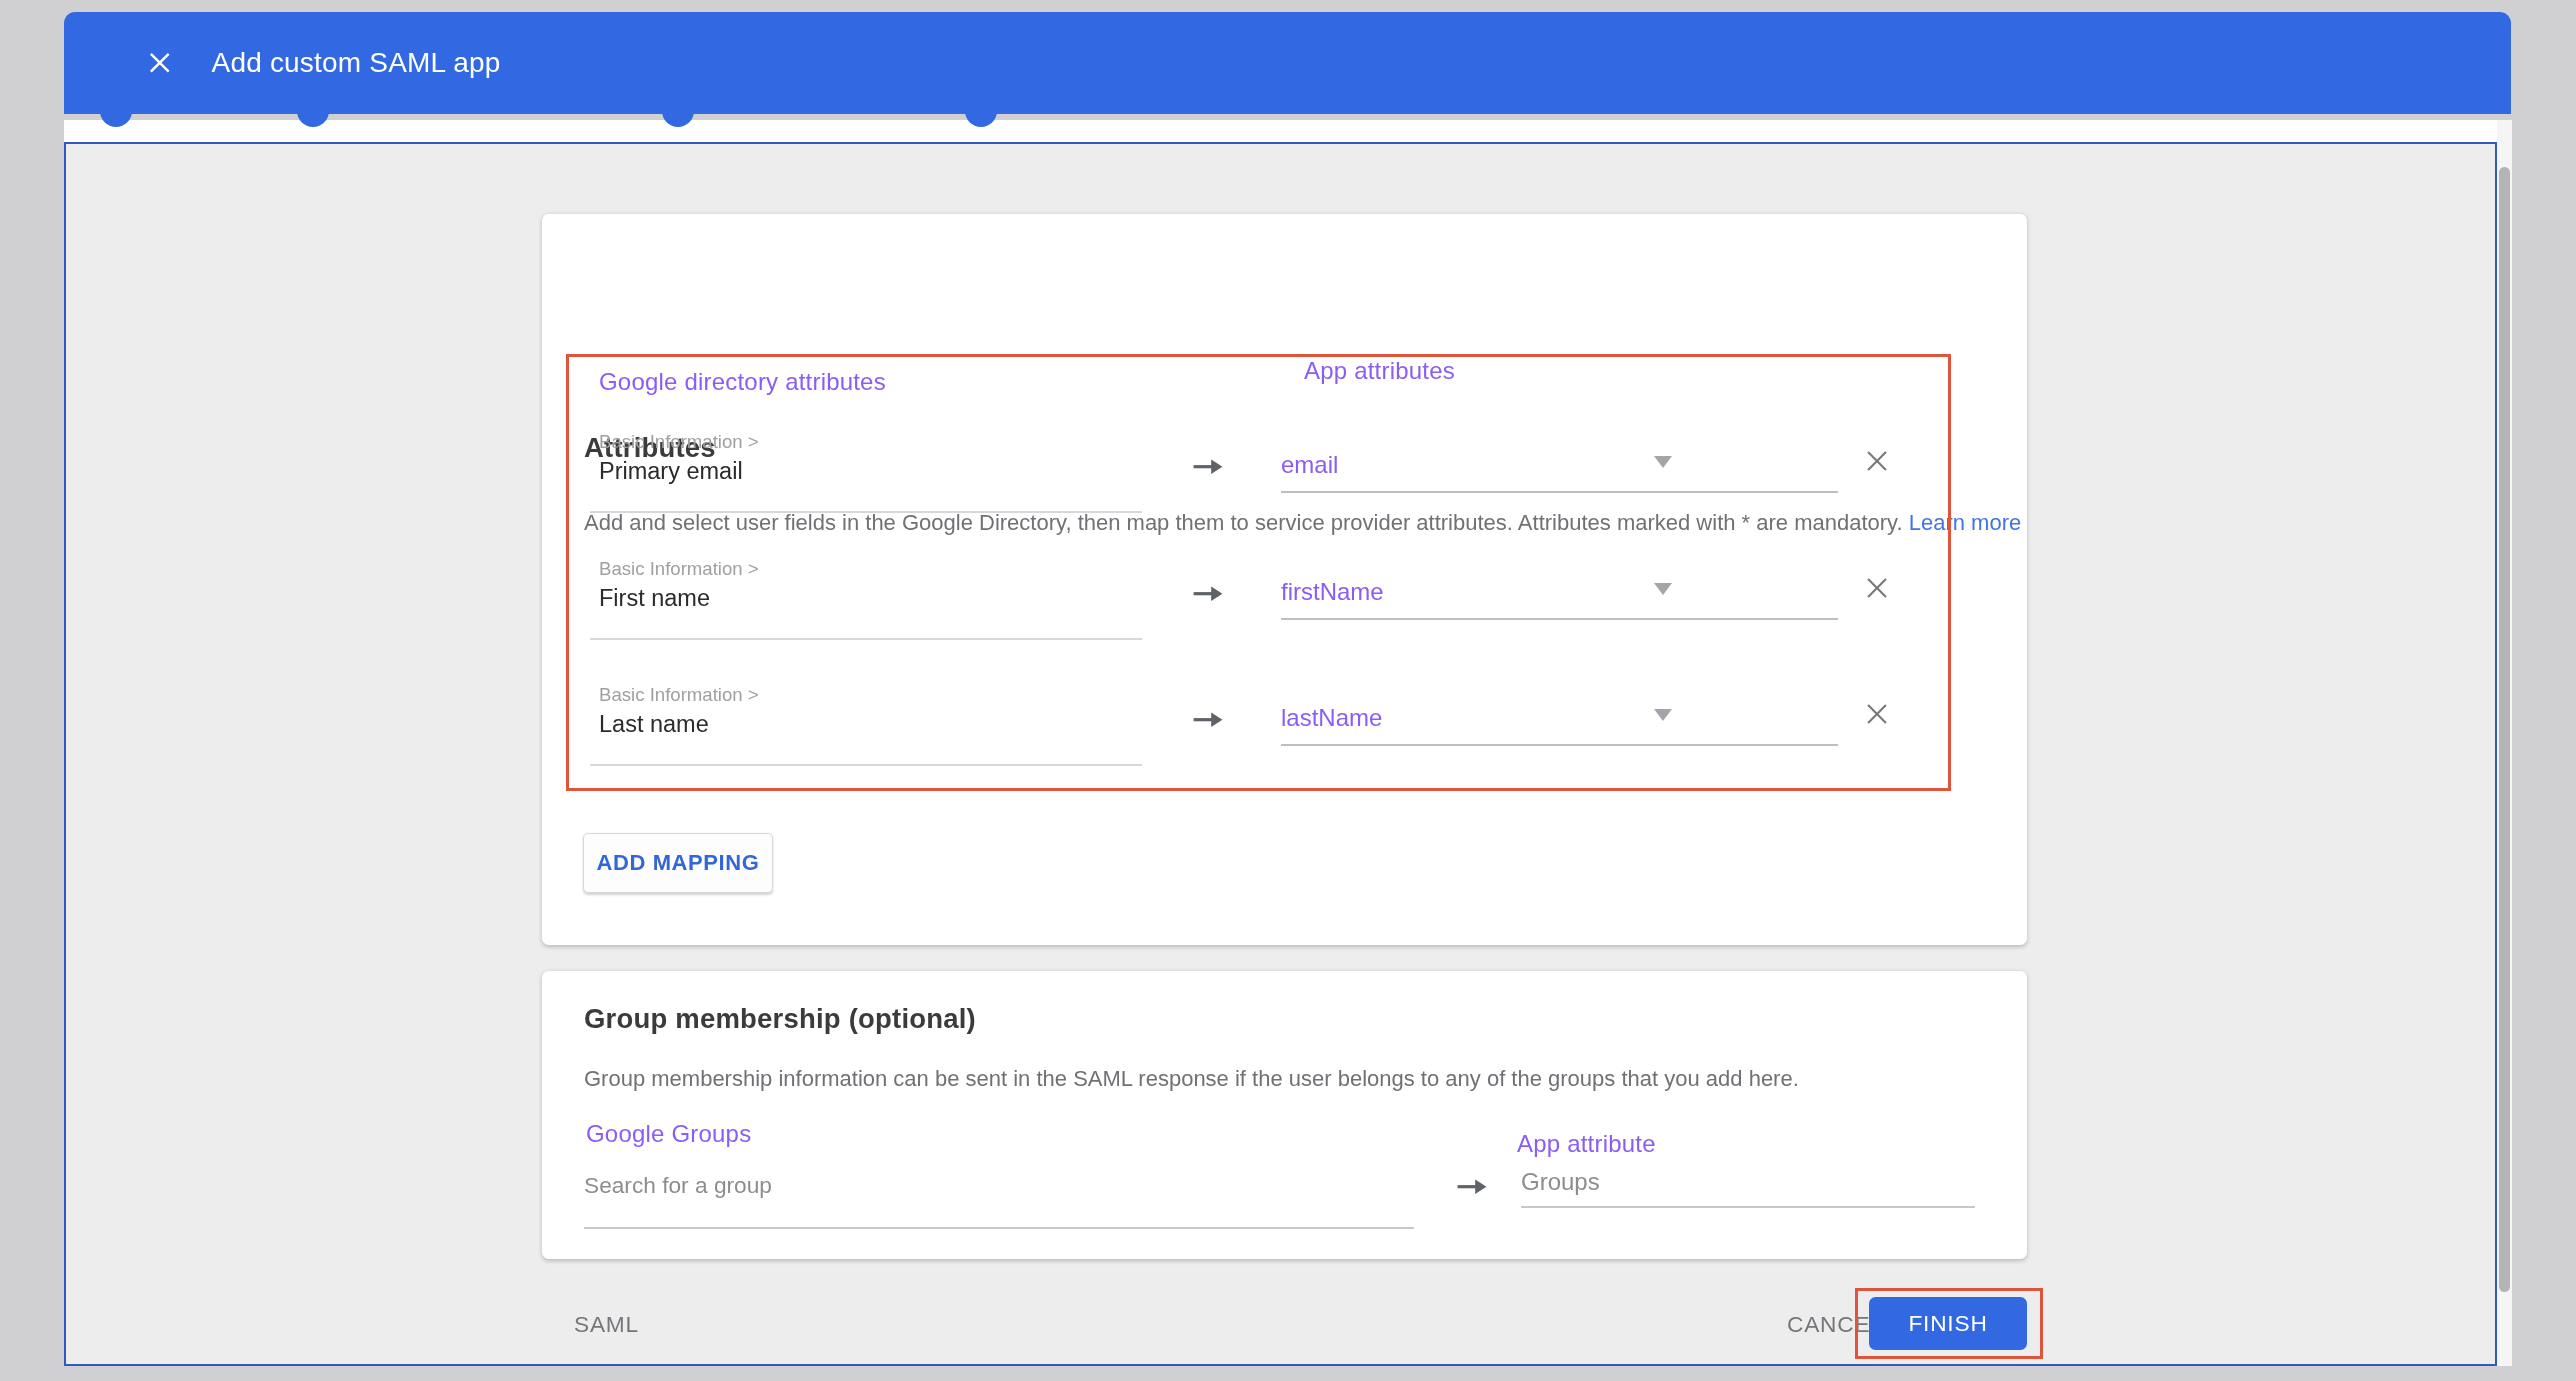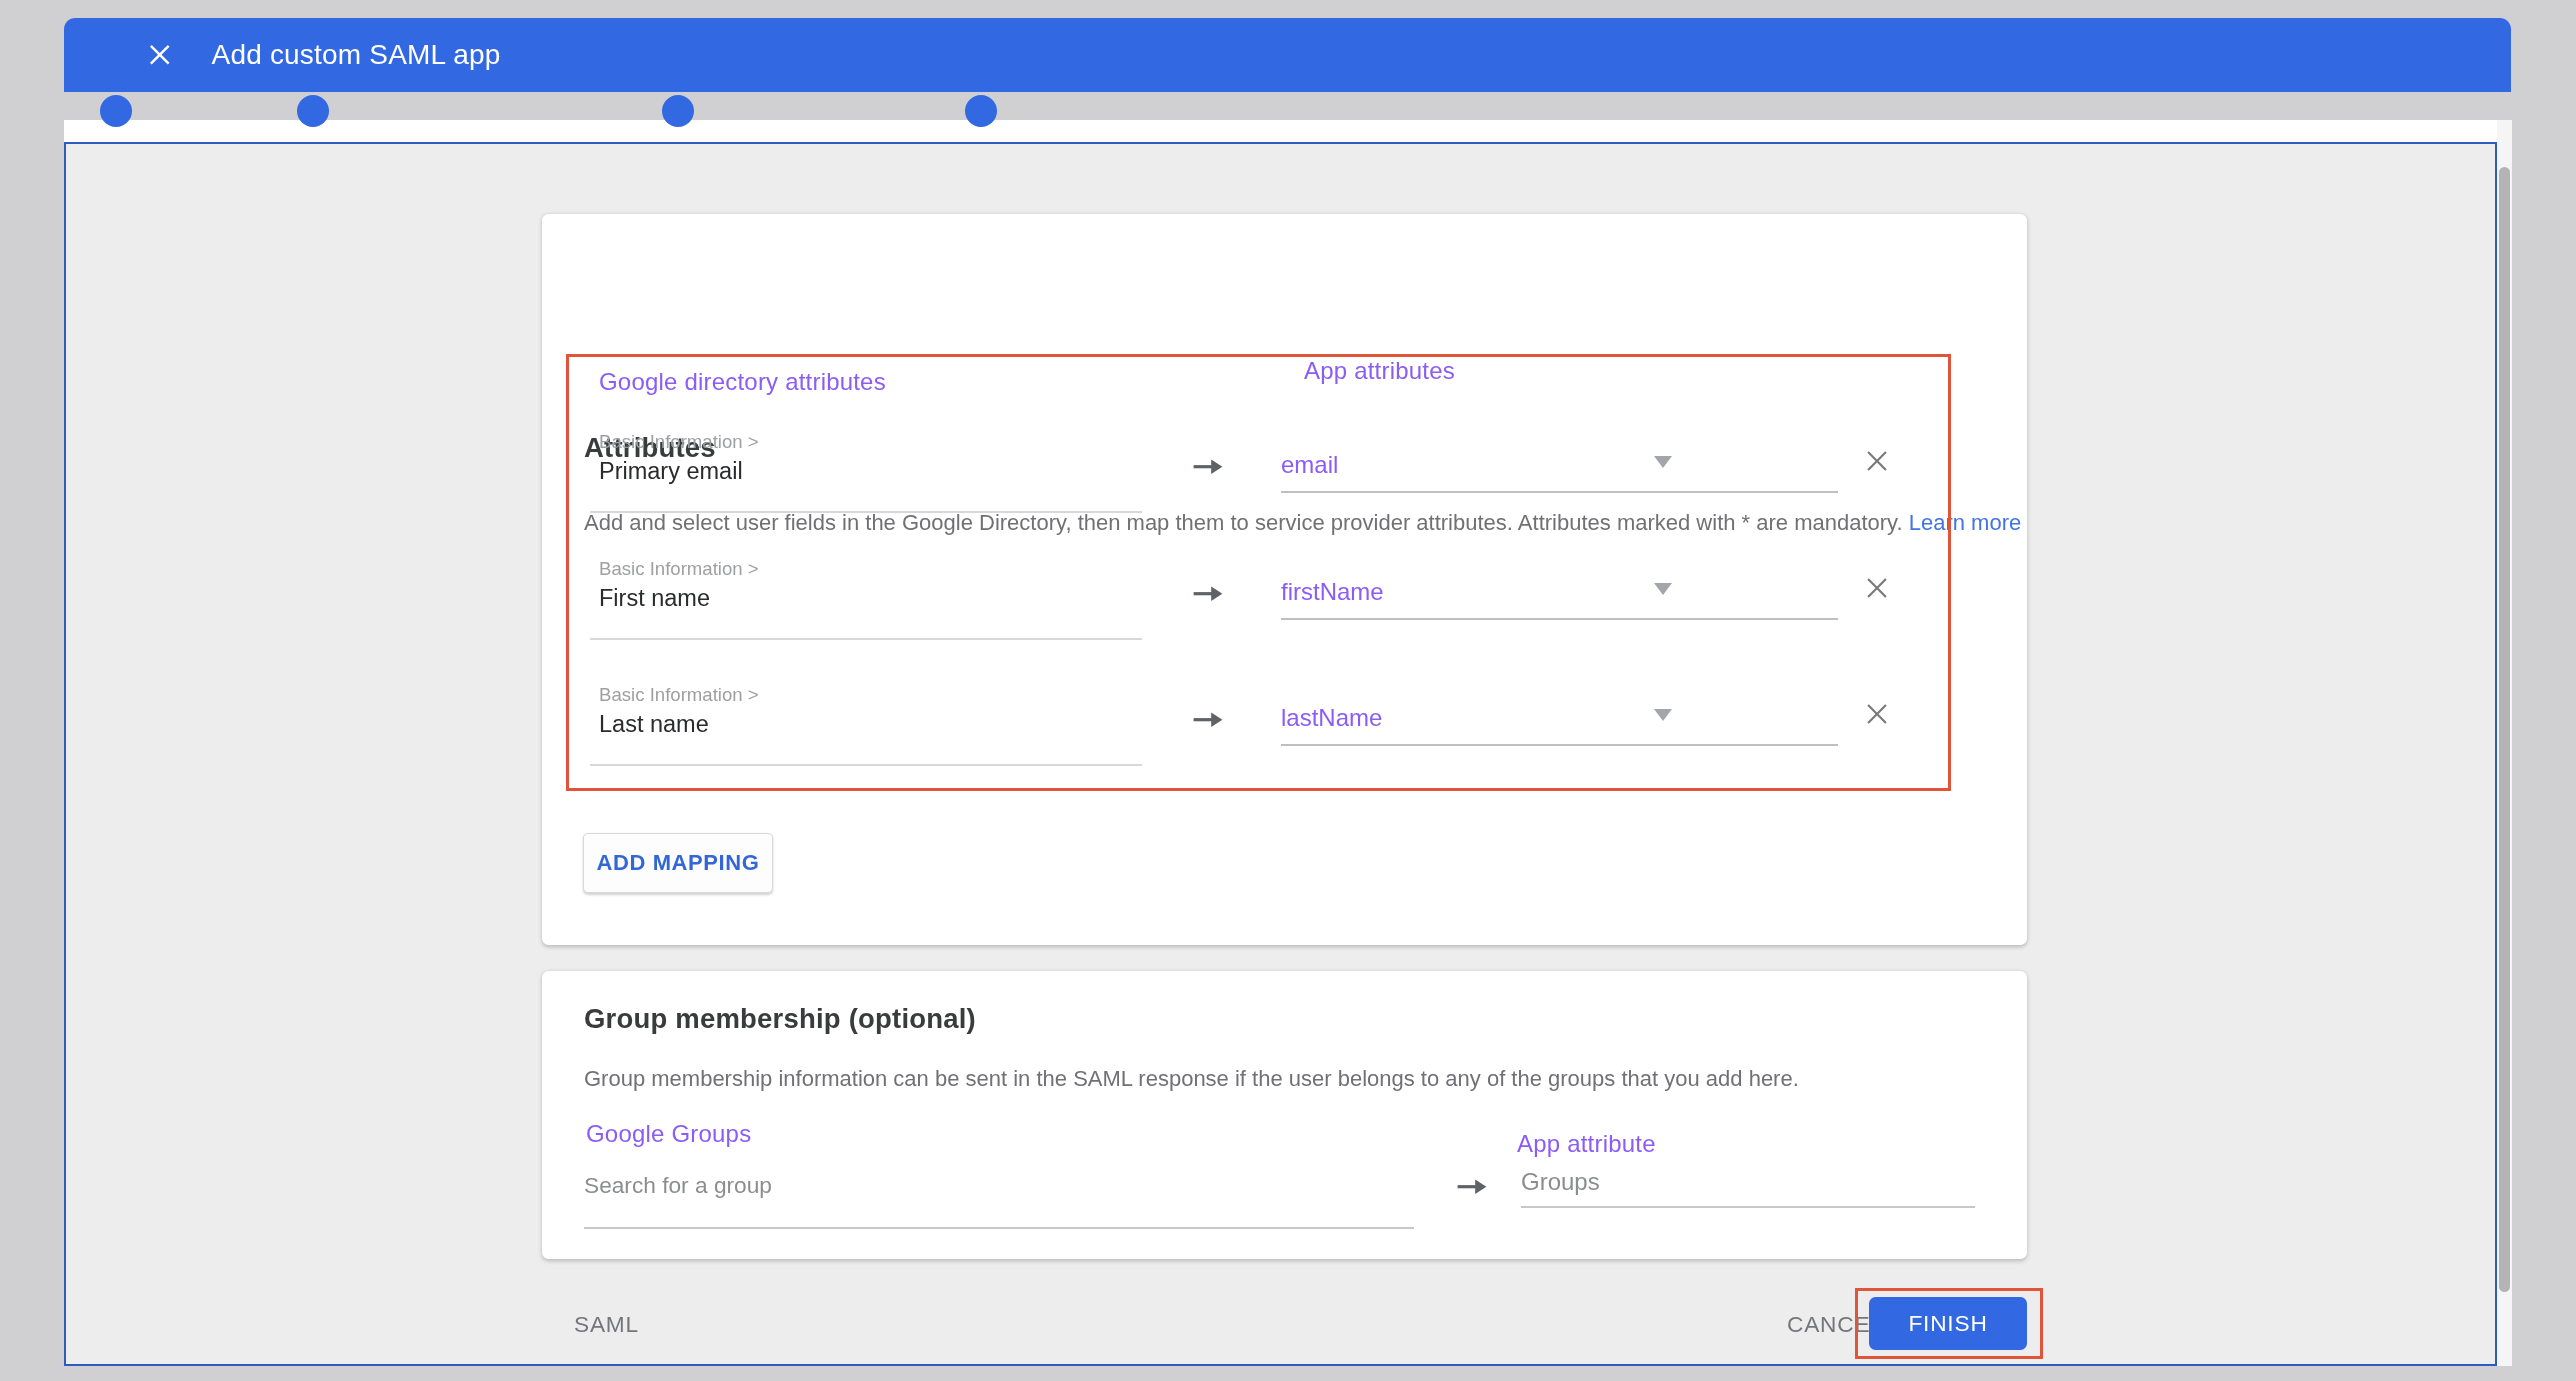--- a/index.html
+++ b/index.html
@@ -1,20 +1,20 @@
 <!DOCTYPE html>
 <html style="font-size:13px"><head>
 <meta charset="utf-8">
 <style>
   html,body{margin:0;padding:0;}
   body{background:#d0d0d2;font-family:"Liberation Sans",sans-serif;}
   .stage{position:relative;width:2576px;height:1382px;overflow:hidden;background:#d0d0d2;}
 
   
-  .appbar{position:absolute;left:64px;top:18px;width:2447px;height:74px;
+  .appbar{position:absolute;left:64px;top:12px;width:2447px;height:102px;
           background:#3269e2;border-radius:11.3px 11.3px 0 0;display:flex;align-items:center;z-index:3;}
   .appbar .close{width:49px;height:49px;margin-left:71px;display:flex;align-items:center;justify-content:center;cursor:pointer;}
   .appbar .title{color:#ffffff;font-size:28px;font-weight:400;margin-left:27.5px;letter-spacing:0.2px;}
   .step-dot{position:absolute;top:95px;width:32px;height:32px;border-radius:50%;background:#3269e2;z-index:2;}
   .white-strip{position:absolute;left:64px;top:120px;width:2447px;height:22px;background:#ffffff;z-index:1;}
 
   
   .panel{position:absolute;left:64px;top:142px;width:2433px;height:1224px;box-sizing:border-box;
          background:#ededee;border:2.4px solid #2d5bbf;z-index:0;}
 

